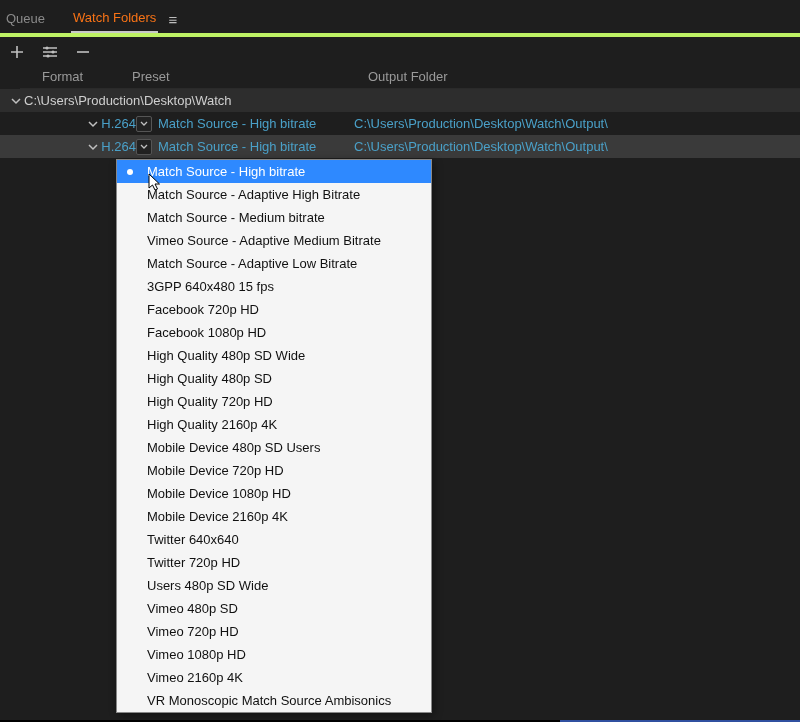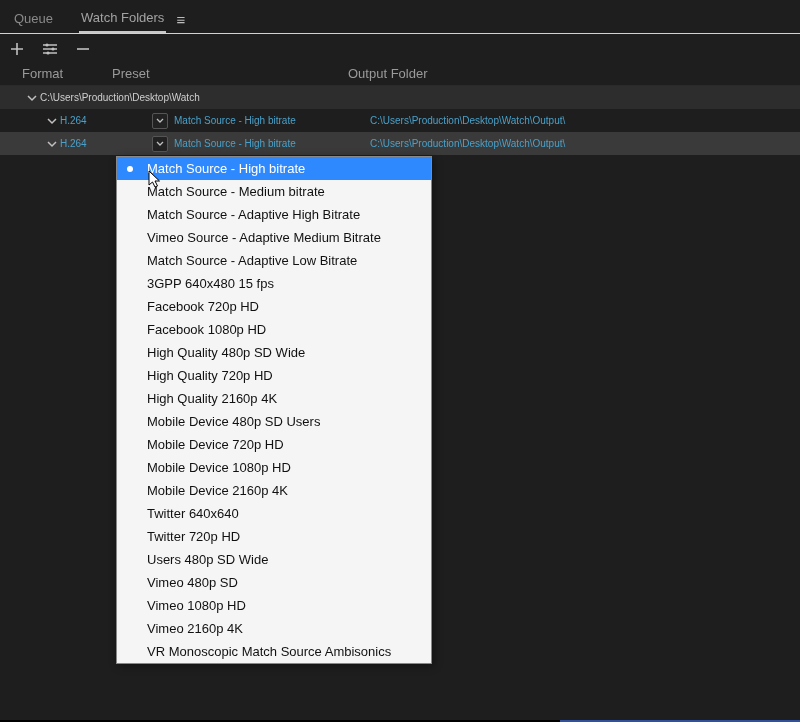--- a/index.html
+++ b/index.html
@@ -10,31 +10,31 @@
     background: #1e1e1e;
     font-family: "Segoe UI", Arial, sans-serif;
     font-size: 13px;
     color: #b0b0b0;
     user-select: none;
   }
   .tabs {
     display: flex;
     align-items: center;
     gap: 24px;
-    padding: 6px 12px 0 12px;
-    border-bottom: 1px solid #bef264;
+    padding: 6px 12px 0 4px;
+    border-bottom: 4px solid #bef264;
     font-size: 13px;
   }
   .tab {
     padding: 4px 2px 6px 2px;
     color: #8a8a8a;
     cursor: pointer;
   }
   .tab.active {
-    color: #a3a3a3;
+    color: #f97316;
     border-bottom: 2px solid #c8c8c8;
   }
   .tab-menu {
     margin-left: -14px;
     color: #bdbdbd;
     font-size: 15px;
     cursor: pointer;
   }
   .toolbar {
     display: flex;
@@ -49,31 +49,32 @@
     cursor: pointer;
   }
   .tool svg { display: block; }
   .headers {
     display: flex;
     align-items: flex-start;
     padding: 4px 0 4px 22px;
     color: #9a9a9a;
     font-size: 13px;
     border-bottom: 1px solid #2a2a2a;
+    margin-left: 20px;
   }
   .col-format { width: 90px; }
   .col-preset { width: 236px; }
   .col-output { flex: 1; }
   .rows { position: relative; }
   .row {
     display: flex;
     align-items: center;
     height: 23px;
-    padding-left: 24px;
-    font-size: 10px;
+    padding-left: 8px;
+    font-size: 13px;
   }
   .row.folder {
     background: #2d2d2d;
     color: #cfcfcf;
   }
   .row.selected {
     background: #3a3a3a;
   }
   .row .link { color: #4aa0c8; cursor: pointer; }
   .disclosure {
@@ -93,20 +94,21 @@
     background: #222;
     border: 1px solid #555;
     border-radius: 2px;
     margin-right: 6px;
   }
   .dropdown-btn svg { display:block; }
   .format-cell {
     display: flex;
     align-items: center;
     width: 108px;
+    justify-content: flex-end;
   }
   .preset-cell {
     display: flex;
     align-items: center;
     width: 218px;
   }
   .output-cell {
     display: flex;
     flex: 1;
   }
@@ -253,44 +255,47 @@
       <span class="link">C:\Users\Production\Desktop\Watch\Output\</span>
     </div>
   </div>
 
   <div class="dropdown" id="dropdown">
       <div class="dropdown-item selected">
         <span class="bullet"></span>
         <span>Match Source - High bitrate</span>
       </div>
       <div class="dropdown-item">
+        <span>Match Source - Adaptive High Bitrate</span>
+      </div>
+      <div class="dropdown-item">
         <span>Match Source - Medium bitrate</span>
       </div>
       <div class="dropdown-item">
-        <span>Match Source - Adaptive High Bitrate</span>
-      </div>
-      <div class="dropdown-item">
         <span>Vimeo Source - Adaptive Medium Bitrate</span>
       </div>
       <div class="dropdown-item">
         <span>Match Source - Adaptive Low Bitrate</span>
       </div>
       <div class="dropdown-item">
         <span>3GPP 640x480 15 fps</span>
       </div>
       <div class="dropdown-item">
         <span>Facebook 720p HD</span>
       </div>
       <div class="dropdown-item">
         <span>Facebook 1080p HD</span>
       </div>
       <div class="dropdown-item">
         <span>High Quality 480p SD Wide</span>
       </div>
       <div class="dropdown-item">
+        <span>High Quality 480p SD</span>
+      </div>
+      <div class="dropdown-item">
         <span>High Quality 720p HD</span>
       </div>
       <div class="dropdown-item">
         <span>High Quality 2160p 4K</span>
       </div>
       <div class="dropdown-item">
         <span>Mobile Device 480p SD Users</span>
       </div>
       <div class="dropdown-item">
         <span>Mobile Device 720p HD</span>
@@ -305,20 +310,23 @@
         <span>Twitter 640x640</span>
       </div>
       <div class="dropdown-item">
         <span>Twitter 720p HD</span>
       </div>
       <div class="dropdown-item">
         <span>Users 480p SD Wide</span>
       </div>
       <div class="dropdown-item">
         <span>Vimeo 480p SD</span>
+      </div>
+      <div class="dropdown-item">
+        <span>Vimeo 720p HD</span>
       </div>
       <div class="dropdown-item">
         <span>Vimeo 1080p HD</span>
       </div>
       <div class="dropdown-item">
         <span>Vimeo 2160p 4K</span>
       </div>
       <div class="dropdown-item">
         <span>VR Monoscopic Match Source Ambisonics</span>
       </div>

